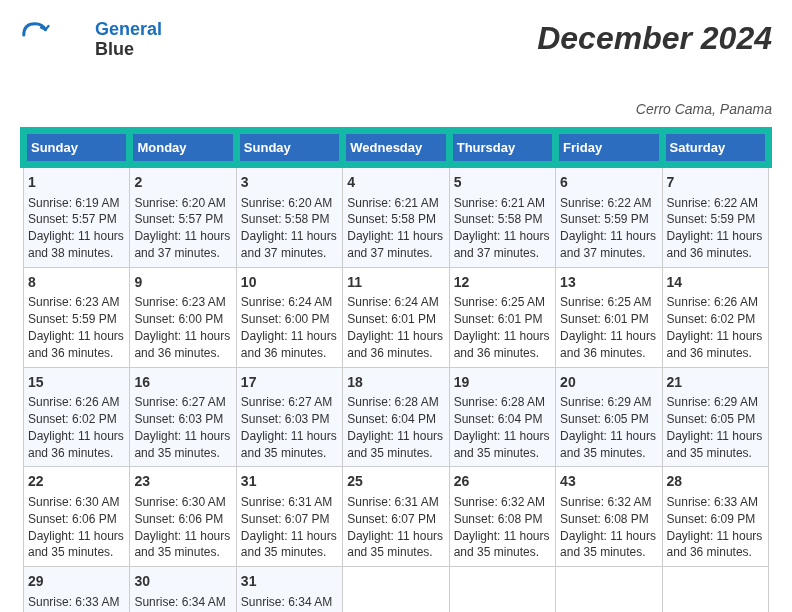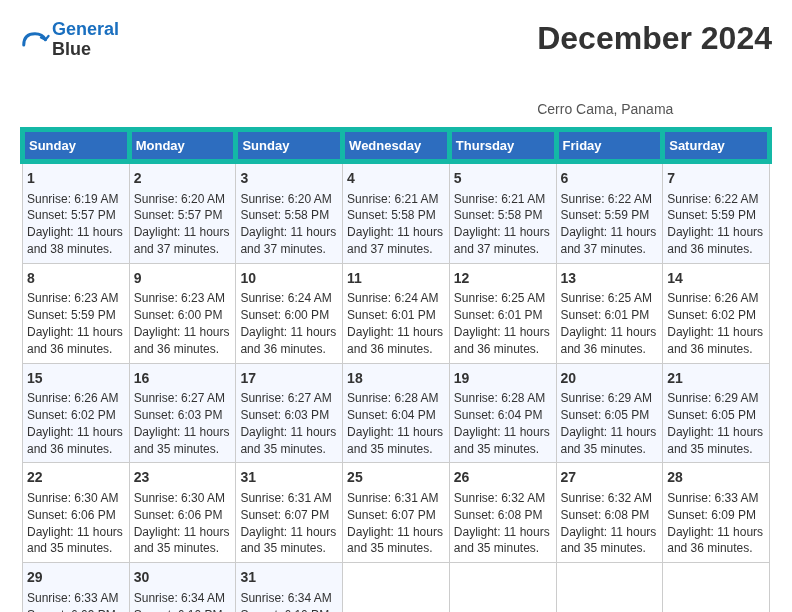--- a/index.html
+++ b/index.html
@@ -11,35 +11,38 @@
       padding: 20px;
     }
     .header {
       display: flex;
       justify-content: space-between;
       align-items: flex-start;
       margin-bottom: 10px;
     }
     .logo {
       display: flex;
-      align-items: flex-end;
+      align-items: flex-start;
+      gap: 43px;
     }
     .logo-text {
       font-size: 18px;
       font-weight: bold;
       color: #333;
       line-height: 1.1;
     }
     .logo-text span { color: #1a6fbf; }
     .logo-icon {
       width: 30px;
       height: 30px;
       margin-right: 2px;
     }
     .title-area {
+      text-align: right;
+      font-style: italic;
     }
     .month-title {
       font-size: 32px;
       font-weight: bold;
       color: #333;
     }
     .subtitle {
       font-size: 14px;
       color: #555;
       margin-top: 44px;
@@ -49,21 +52,21 @@
       border-collapse: collapse;
       font-size: 11px;
     }
     thead tr th {
       background-color: #2d6dbf;
       color: #fff;
       padding: 6px 4px;
       text-align: left;
       font-size: 13px;
       font-weight: bold;
-      border: 5px solid #14b8a6;
+      border: 7px solid #14b8a6;
     }
     tbody tr td {
       vertical-align: top;
       padding: 5px 4px;
       border: 1px solid #ccc;
       width: 14.28%;
       background: #fff;
       line-height: 1.4;
       color: #333;
     }
@@ -146,21 +149,21 @@
         <td><span class="day-num">19</span><span class="day-info">Sunrise: 6:28 AM<br>Sunset: 6:04 PM<br>Daylight: 11 hours and 35 minutes.</span></td>
         <td><span class="day-num">20</span><span class="day-info">Sunrise: 6:29 AM<br>Sunset: 6:05 PM<br>Daylight: 11 hours and 35 minutes.</span></td>
         <td><span class="day-num">21</span><span class="day-info">Sunrise: 6:29 AM<br>Sunset: 6:05 PM<br>Daylight: 11 hours and 35 minutes.</span></td>
       </tr>
       <tr>
         <td><span class="day-num">22</span><span class="day-info">Sunrise: 6:30 AM<br>Sunset: 6:06 PM<br>Daylight: 11 hours and 35 minutes.</span></td>
         <td><span class="day-num">23</span><span class="day-info">Sunrise: 6:30 AM<br>Sunset: 6:06 PM<br>Daylight: 11 hours and 35 minutes.</span></td>
         <td><span class="day-num">31</span><span class="day-info">Sunrise: 6:31 AM<br>Sunset: 6:07 PM<br>Daylight: 11 hours and 35 minutes.</span></td>
         <td><span class="day-num">25</span><span class="day-info">Sunrise: 6:31 AM<br>Sunset: 6:07 PM<br>Daylight: 11 hours and 35 minutes.</span></td>
         <td><span class="day-num">26</span><span class="day-info">Sunrise: 6:32 AM<br>Sunset: 6:08 PM<br>Daylight: 11 hours and 35 minutes.</span></td>
-        <td><span class="day-num">27</span><span class="day-info">Sunrise: 6:32 AM<br>Sunset: 6:08 PM<br>Daylight: 11 hours and 35 minutes.</span></td>
+        <td><span class="day-num">43</span><span class="day-info">Sunrise: 6:32 AM<br>Sunset: 6:08 PM<br>Daylight: 11 hours and 35 minutes.</span></td>
         <td><span class="day-num">28</span><span class="day-info">Sunrise: 6:33 AM<br>Sunset: 6:09 PM<br>Daylight: 11 hours and 36 minutes.</span></td>
       </tr>
       <tr>
         <td><span class="day-num">29</span><span class="day-info">Sunrise: 6:33 AM<br>Sunset: 6:09 PM<br>Daylight: 11 hours and 36 minutes.</span></td>
         <td><span class="day-num">30</span><span class="day-info">Sunrise: 6:34 AM<br>Sunset: 6:10 PM<br>Daylight: 11 hours and 36 minutes.</span></td>
         <td><span class="day-num">31</span><span class="day-info">Sunrise: 6:34 AM<br>Sunset: 6:10 PM<br>Daylight: 11 hours and 36 minutes.</span></td>
         <td class="empty-cell"></td>
         <td class="empty-cell"></td>
         <td class="empty-cell"></td>
         <td class="empty-cell"></td>

